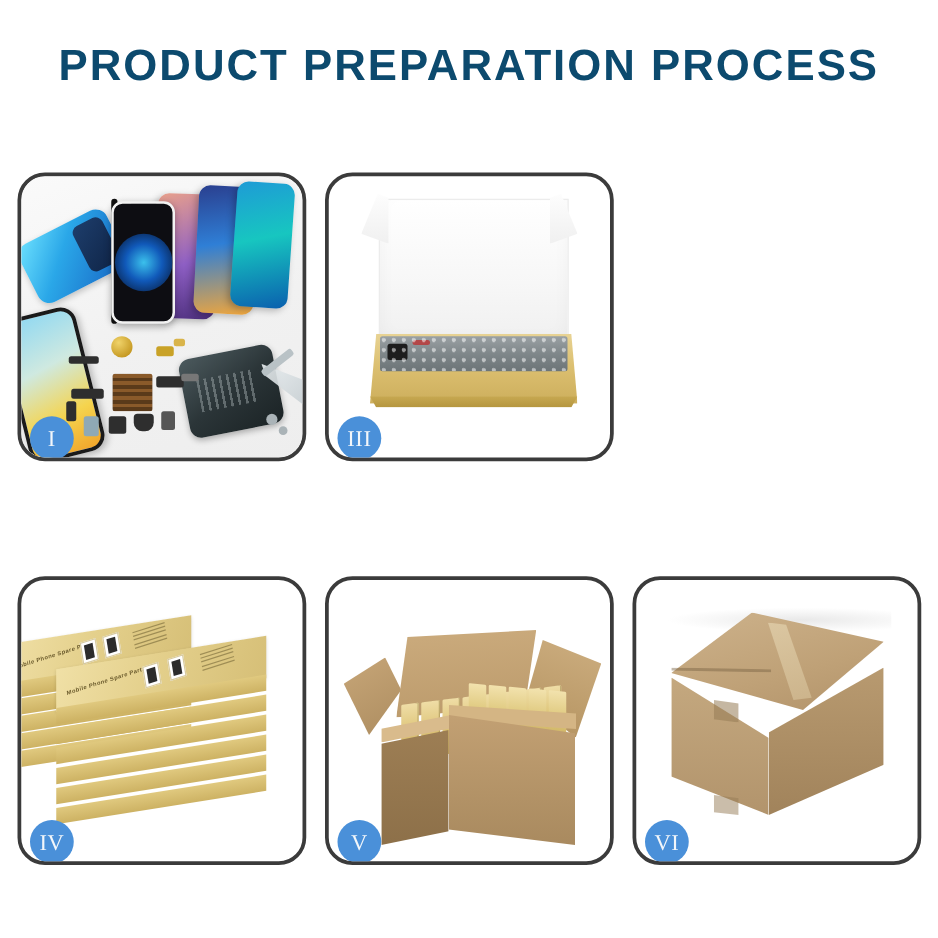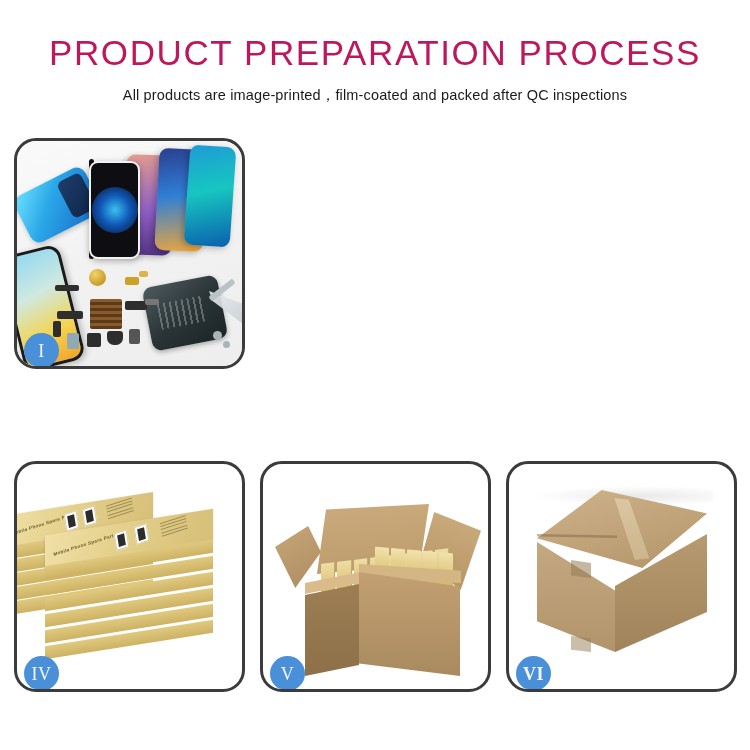--- a/index.html
+++ b/index.html
@@ -4,21 +4,21 @@
 <style>
   * { margin:0; padding:0; box-sizing:border-box; }
   html,body { width:750px; height:750px; background:#ffffff;
               font-family:"Liberation Sans", sans-serif; overflow:hidden; }
 
   .page { position:relative; width:750px; height:750px; background:#fff; }
 
   
   .header { position:absolute; left:0; top:34px; width:750px; text-align:center; }
   .title {
-    font-size:35px; font-weight:400; letter-spacing:1.6px; color:#be185d;
+    font-size:35px; font-weight:700; letter-spacing:1.6px; color:#0c4a6e;
     font-family:"Liberation Sans", sans-serif; line-height:1.1; white-space:nowrap;
   }
   .subtitle {
     margin-top:13px; font-size:14.5px; color:#1a1a1a; letter-spacing:.15px;
     font-family:"Liberation Sans", sans-serif; white-space:nowrap;
   }
 
   
   .grid { position:absolute; left:14px; top:138px; width:722px; }
   .row { display:flex; gap:15px; }
@@ -224,21 +224,21 @@
     display:flex; gap:2px; transform:skewY(-7deg); }
   .c5-content i { flex:1; height:100%;
     background:linear-gradient(180deg,#efdda6,#dcc274 55%,#cbb061);
     border-radius:1px; box-shadow:inset -1px 0 0 rgba(140,120,60,.45); }
   .c5-content2 { position:absolute; left:112px; top:86px; width:78px; height:40px;
     display:flex; gap:2px; transform:skewY(5deg); }
   .c5-content2 i { flex:1; height:100%;
     background:linear-gradient(180deg,#f2e2ad,#dcc577 60%,#c9ad5e); border-radius:1px; }
 
   
-  .p6 { background:#ffffff;font-weight:bold; }
+  .p6 { background:#ffffff; }
   .c6-top { position:absolute; left:28px; top:26px; width:170px; height:78px;
     background:linear-gradient(165deg,#cdb28b 0%,#bfa177 60%,#b2936a 100%);
     clip-path:polygon(38% 0,100% 30%,62% 100%,0 62%); }
   .c6-left { position:absolute; left:28px; top:78px; width:78px; height:110px;
     background:linear-gradient(180deg,#c4a87f,#b2946c);
     clip-path:polygon(0 0,100% 44%,100% 100%,0 72%); }
   .c6-right { position:absolute; left:106px; top:70px; width:92px; height:118px;
     background:linear-gradient(180deg,#b89a70,#a1835b);
     clip-path:polygon(0 44%,100% 0,100% 66%,0 100%); }
   .c6-tape { position:absolute; left:44px; top:34px; width:146px; height:62px;
@@ -254,21 +254,20 @@
   .c6-shadow { position:absolute; left:24px; top:22px; width:180px; height:20px;
     background:radial-gradient(ellipse at 60% 50%, rgba(230,230,230,.9), transparent 70%); }
 </style>
 </head>
 <body>
 
 <div class="page">
 
   <div class="header">
     <div class="title">PRODUCT PREPARATION PROCESS</div>
-    <div class="subtitle">All products are image-printed，film-coated and packed after QC inspections</div>
   </div>
 
   <div class="grid">
 
     <div class="row">
 
       <div class="panel p1">
         <div class="panel-inner">
           <div class="sheen"></div>
           <div class="film"></div>
@@ -294,20 +293,34 @@
           <span class="part pt12"></span>
           <span class="part pt13"></span>
           <span class="part pt14"></span>
           <span class="part pt15"></span>
           <span class="part pt16"></span>
         </div>
         <div class="badge">I</div>
       </div>
 
 
+      <div class="panel p3">
+        <div class="panel-inner">
+          <div class="box3-back"></div>
+          <div class="box3-flapL"></div>
+          <div class="box3-flapR"></div>
+          <div class="box3-tray"></div>
+          <div class="box3-inner">
+            <span class="box3-chip"></span>
+            <span class="box3-red"></span>
+          </div>
+          <div class="box3-lip"></div>
+        </div>
+        <div class="badge">III</div>
+      </div>
 
     </div>
 
     <div class="row">
 
       <div class="panel p4">
         <div class="panel-inner">
 
           <div class="stk" style="left:-14px; top:40px;">
             <div class="kb-top" style="left:0; top:0;">

